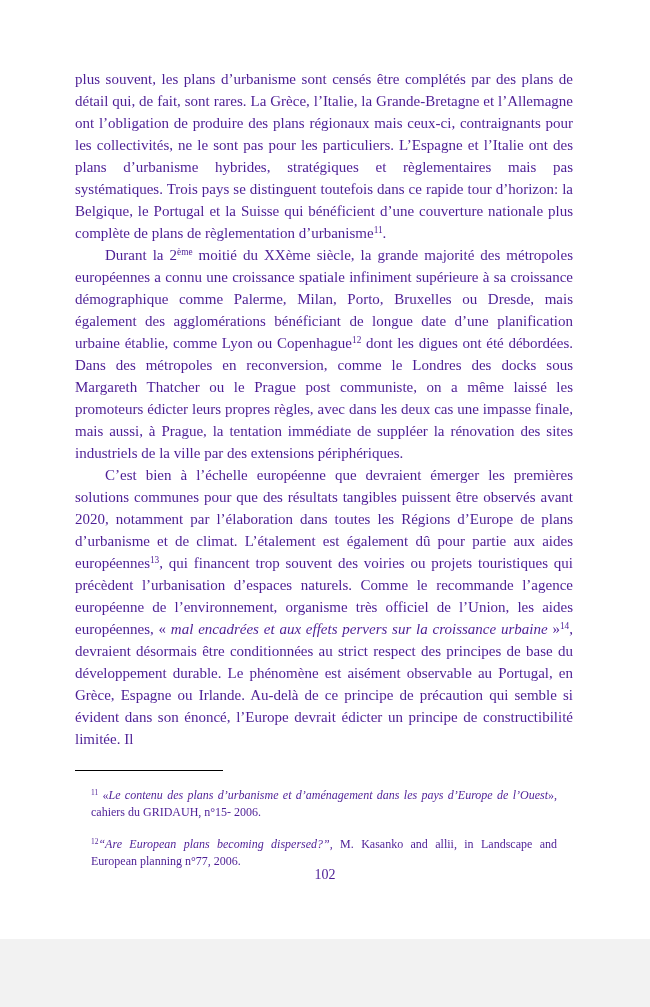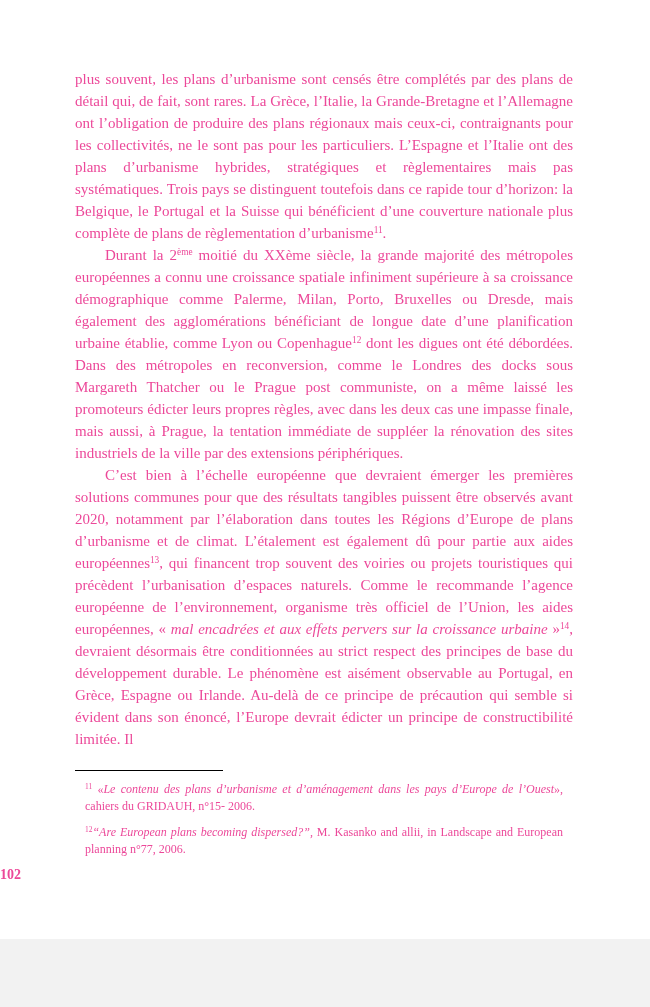--- a/index.html
+++ b/index.html
@@ -8,21 +8,21 @@
     background: #f2f2f2;
   }
   .page {
     position: relative;
     width: 650px;
     height: 939px;
     margin: 0 auto;
     background: #ffffff;
     box-sizing: border-box;
     padding: 68px 77px 0 75px;
-    color: #ec4899;
+    color: #4c1d95;
     font-family: "Liberation Serif", serif;
     overflow: hidden;
   }
   .body-text {
     font-size: 15px;
     line-height: 22px;
     text-align: justify;
   }
   .para {
     margin: 0;
@@ -46,30 +46,29 @@
     line-height: 16.5px;
     text-align: justify;
   }
   .footnote-rule {
     width: 148px;
     height: 0;
     border-top: 1px solid #000000;
     margin-bottom: 6px;
   }
   .footnote {
-    margin: 10px;
+    margin: 16px;
   }
   .page-number {
     position: absolute;
     left: 0;
     right: 0;
     bottom: 56px;
-    text-align: left;
+    text-align: center;
     font-size: 14px;
-    font-weight: bold;
   }
 </style>
 </head>
 <body>
 
 <div class="page">
 
   <div class="body-text">
     <p class="para"><span>plus souvent, les plans d’urbanisme sont censés être complétés par des plans de détail qui, de fait, sont rares. La Grèce, l’Italie, la Grande-Bretagne et l’Allemagne ont l’obligation de produire des plans régionaux mais ceux-ci, contraignants pour les collectivités, ne le sont pas pour les particuliers. L’Espagne et l’Italie ont des plans d’urbanisme hybrides, stratégiques et règlementaires mais pas systématiques. Trois pays se distinguent toutefois dans ce rapide tour d’horizon: la Belgique, le Portugal et la Suisse qui bénéficient d’une couverture nationale plus complète de plans de règlementation d’urbanisme</span><sup>11</sup><span>.</span></p>
     <p class="para indent"><span>Durant la 2</span><sup>ème</sup><span> moitié du XXème siècle, la grande majorité des métropoles européennes a connu une croissance spatiale infiniment supérieure à sa croissance démographique comme Palerme, Milan, Porto, Bruxelles ou Dresde, mais également des agglomérations bénéficiant de longue date d’une planification urbaine établie, comme Lyon ou Copenhague</span><sup>12</sup><span> dont les digues ont été débordées. Dans des métropoles en reconversion, comme le Londres des docks sous Margareth Thatcher ou le Prague post communiste, on a même laissé les promoteurs édicter leurs propres règles, avec dans les deux cas une impasse finale, mais aussi, à Prague, la tentation immédiate de suppléer la rénovation des sites industriels de la ville par des extensions périphériques.</span></p>

